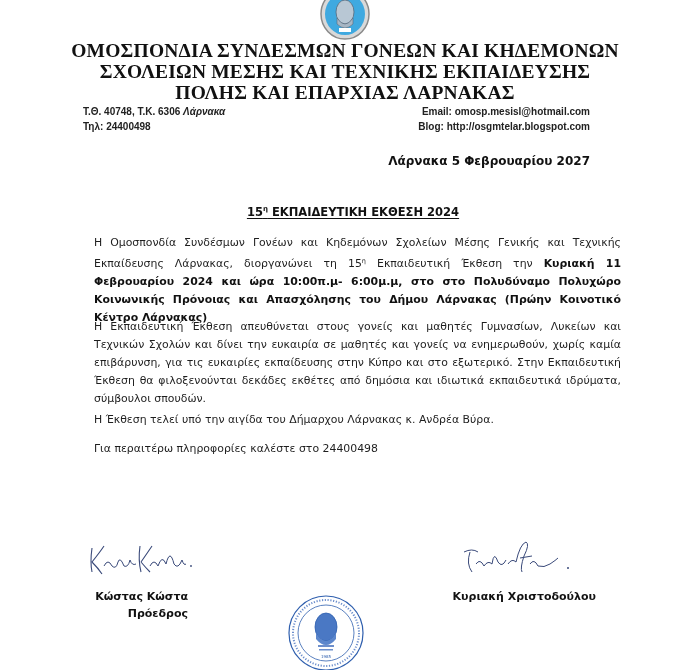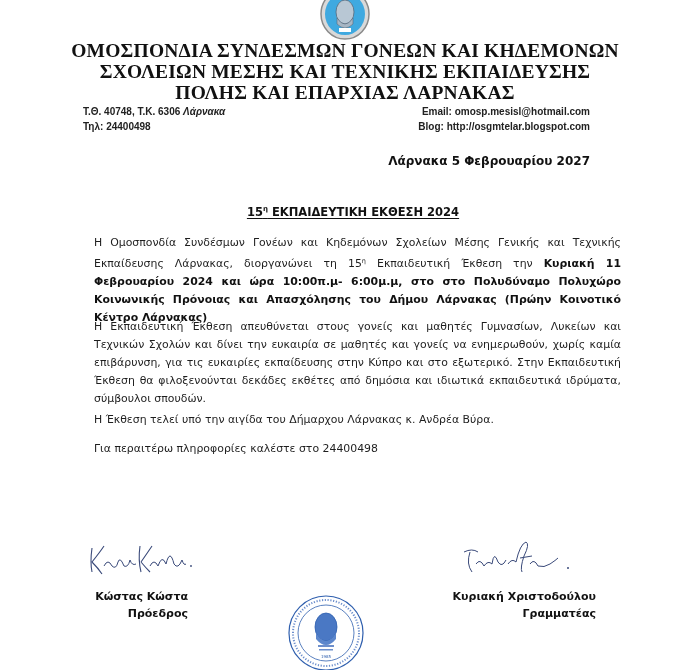--- a/index.html
+++ b/index.html
@@ -185,21 +185,20 @@
     <circle cx="110" cy="30" r="1" fill="#3a4a7a"></circle>
   </svg>
 
   <div class="signer signer-left">
     <div>Κώστας Κώστα</div>
     <div>Πρόεδρος</div>
   </div>
 
   <div class="signer signer-right">
     <div>Κυριακή Χριστοδούλου</div>
-    <div>Γραμματέας</div>
   </div>
 
   <svg class="stamp" viewBox="0 0 80 80">
     <circle cx="40" cy="40" r="37" fill="#ffffff" stroke="#2f5fae" stroke-width="1.2"></circle>
     <circle cx="40" cy="40" r="28" fill="none" stroke="#2f5fae" stroke-width="0.8"></circle>
     <circle cx="40" cy="40" r="33" fill="none" stroke="#6d8fcc" stroke-width="2" stroke-dasharray="1.2 1.6"></circle>
     <ellipse cx="40" cy="34" rx="11" ry="14" fill="#4a78c4" stroke="#2f5fae" stroke-width="0.8"></ellipse>
     <path d="M30 40 Q40 56 50 40 L50 46 Q40 58 30 46 Z" fill="#5d87cc"></path>
     <rect x="32" y="52" width="16" height="2" fill="#6d8fcc"></rect>
     <rect x="33" y="56" width="14" height="1.5" fill="#6d8fcc"></rect>

